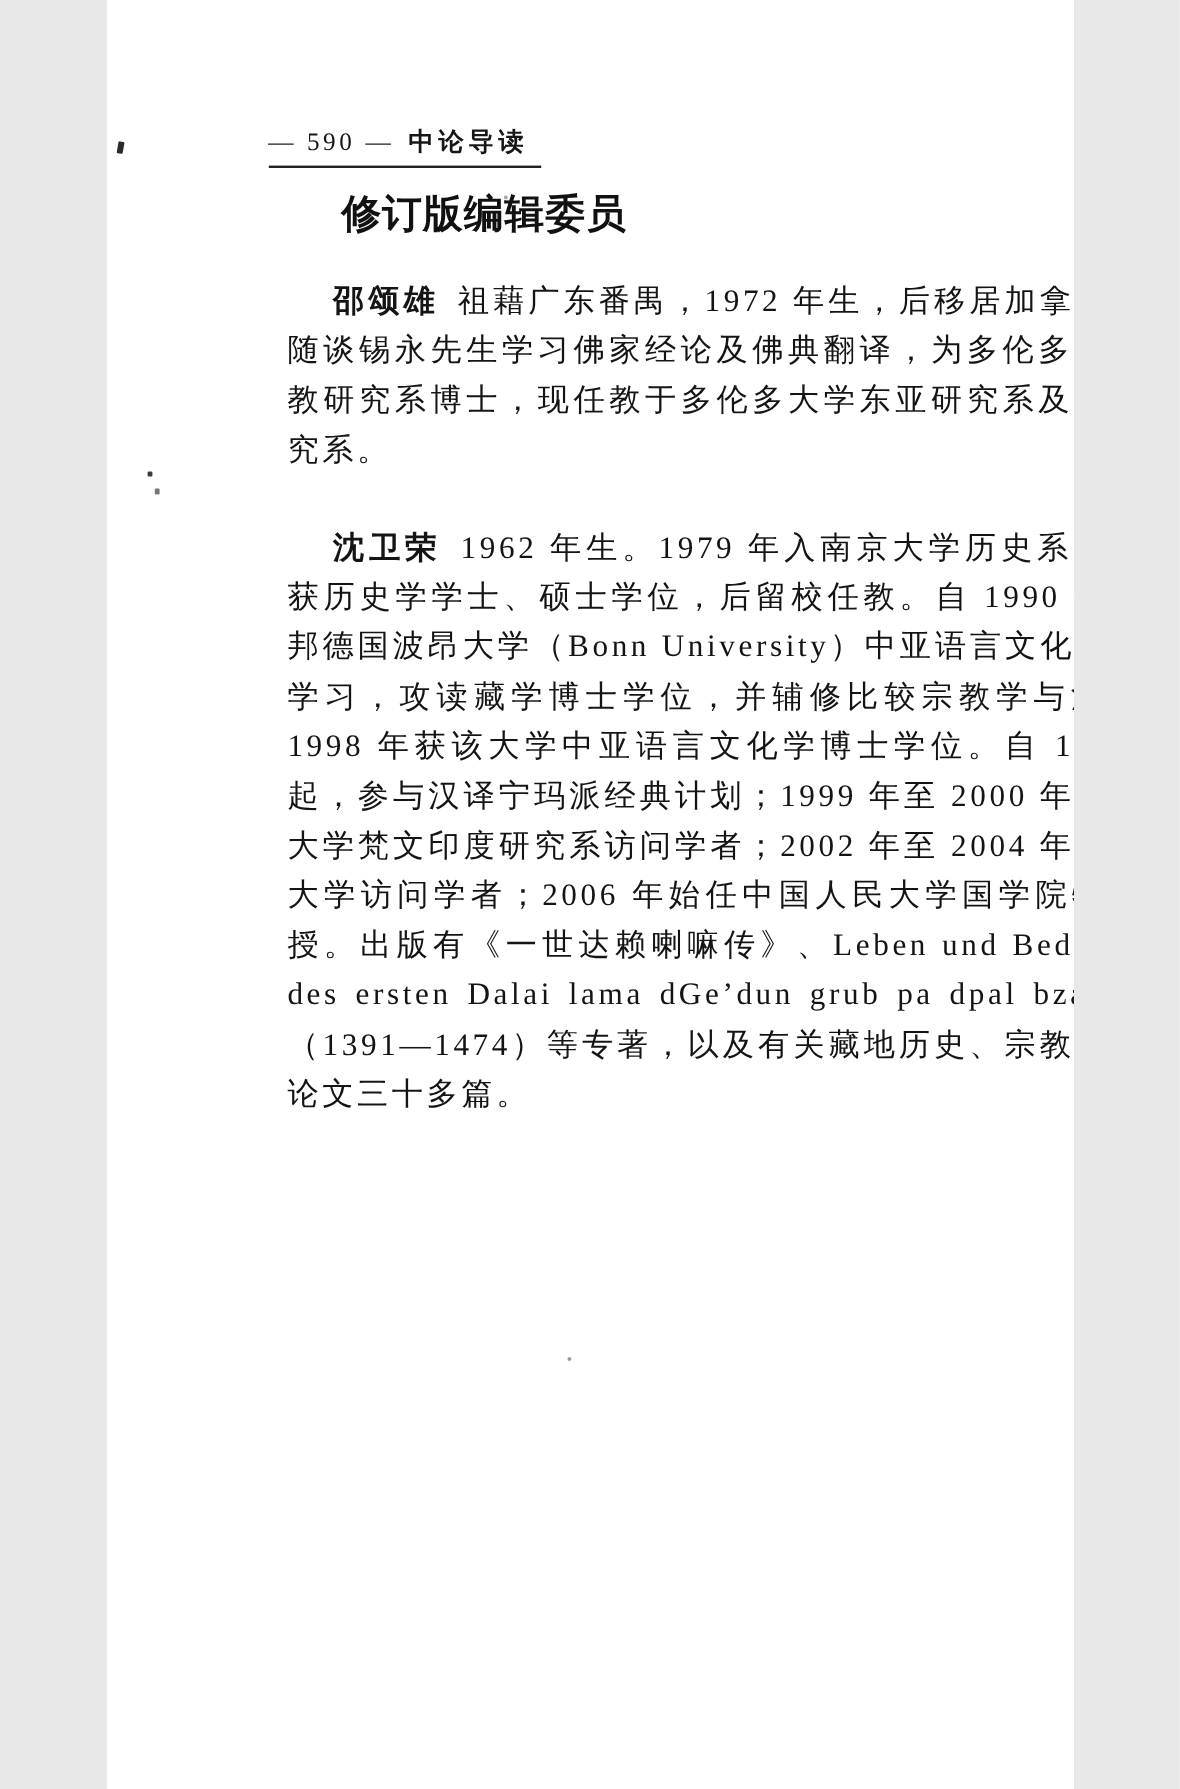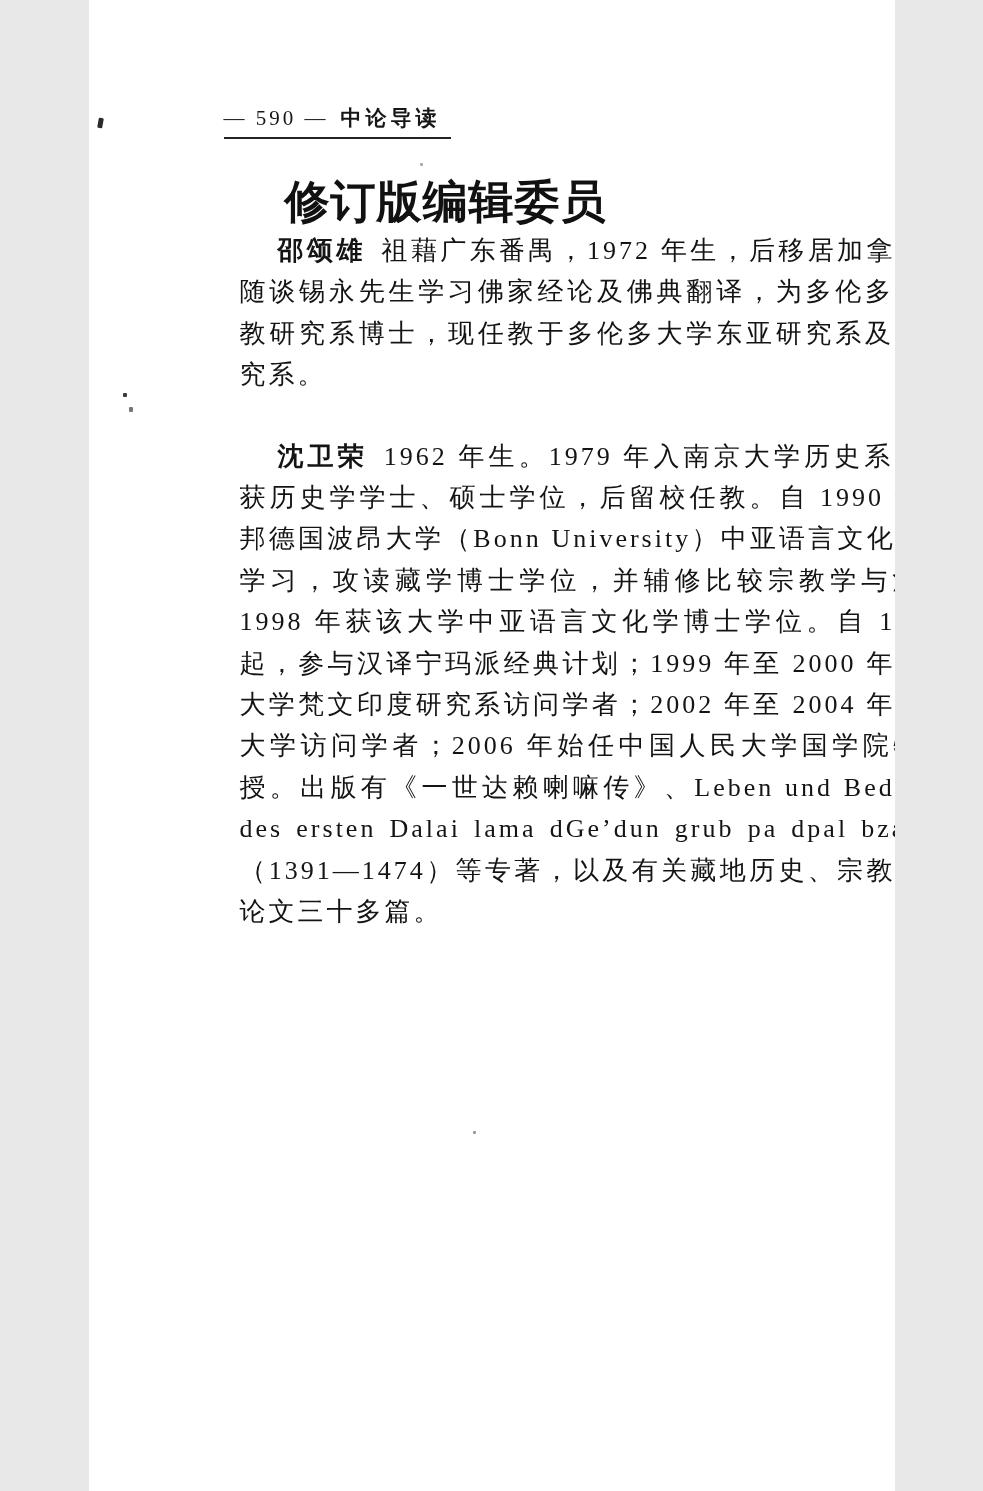--- a/index.html
+++ b/index.html
@@ -41,23 +41,23 @@
     font-weight: bold;
     letter-spacing: 4px;
     margin-left: 12px;
     font-family: "Liberation Sans", "DejaVu Sans", sans-serif;
   }
 
   
   .chapter-title {
     position: absolute;
     left: 196px;
-    top: 172px;
+    top: 156px;
     margin: 0;
-    font-size: 45px;
+    font-size: 33px;
     font-weight: bold;
     letter-spacing: 1px;
     font-family: "Liberation Sans", "DejaVu Sans", sans-serif;
     color: #111;
   }
 
   
   .body-block {
     position: absolute;
     left: 135px;

